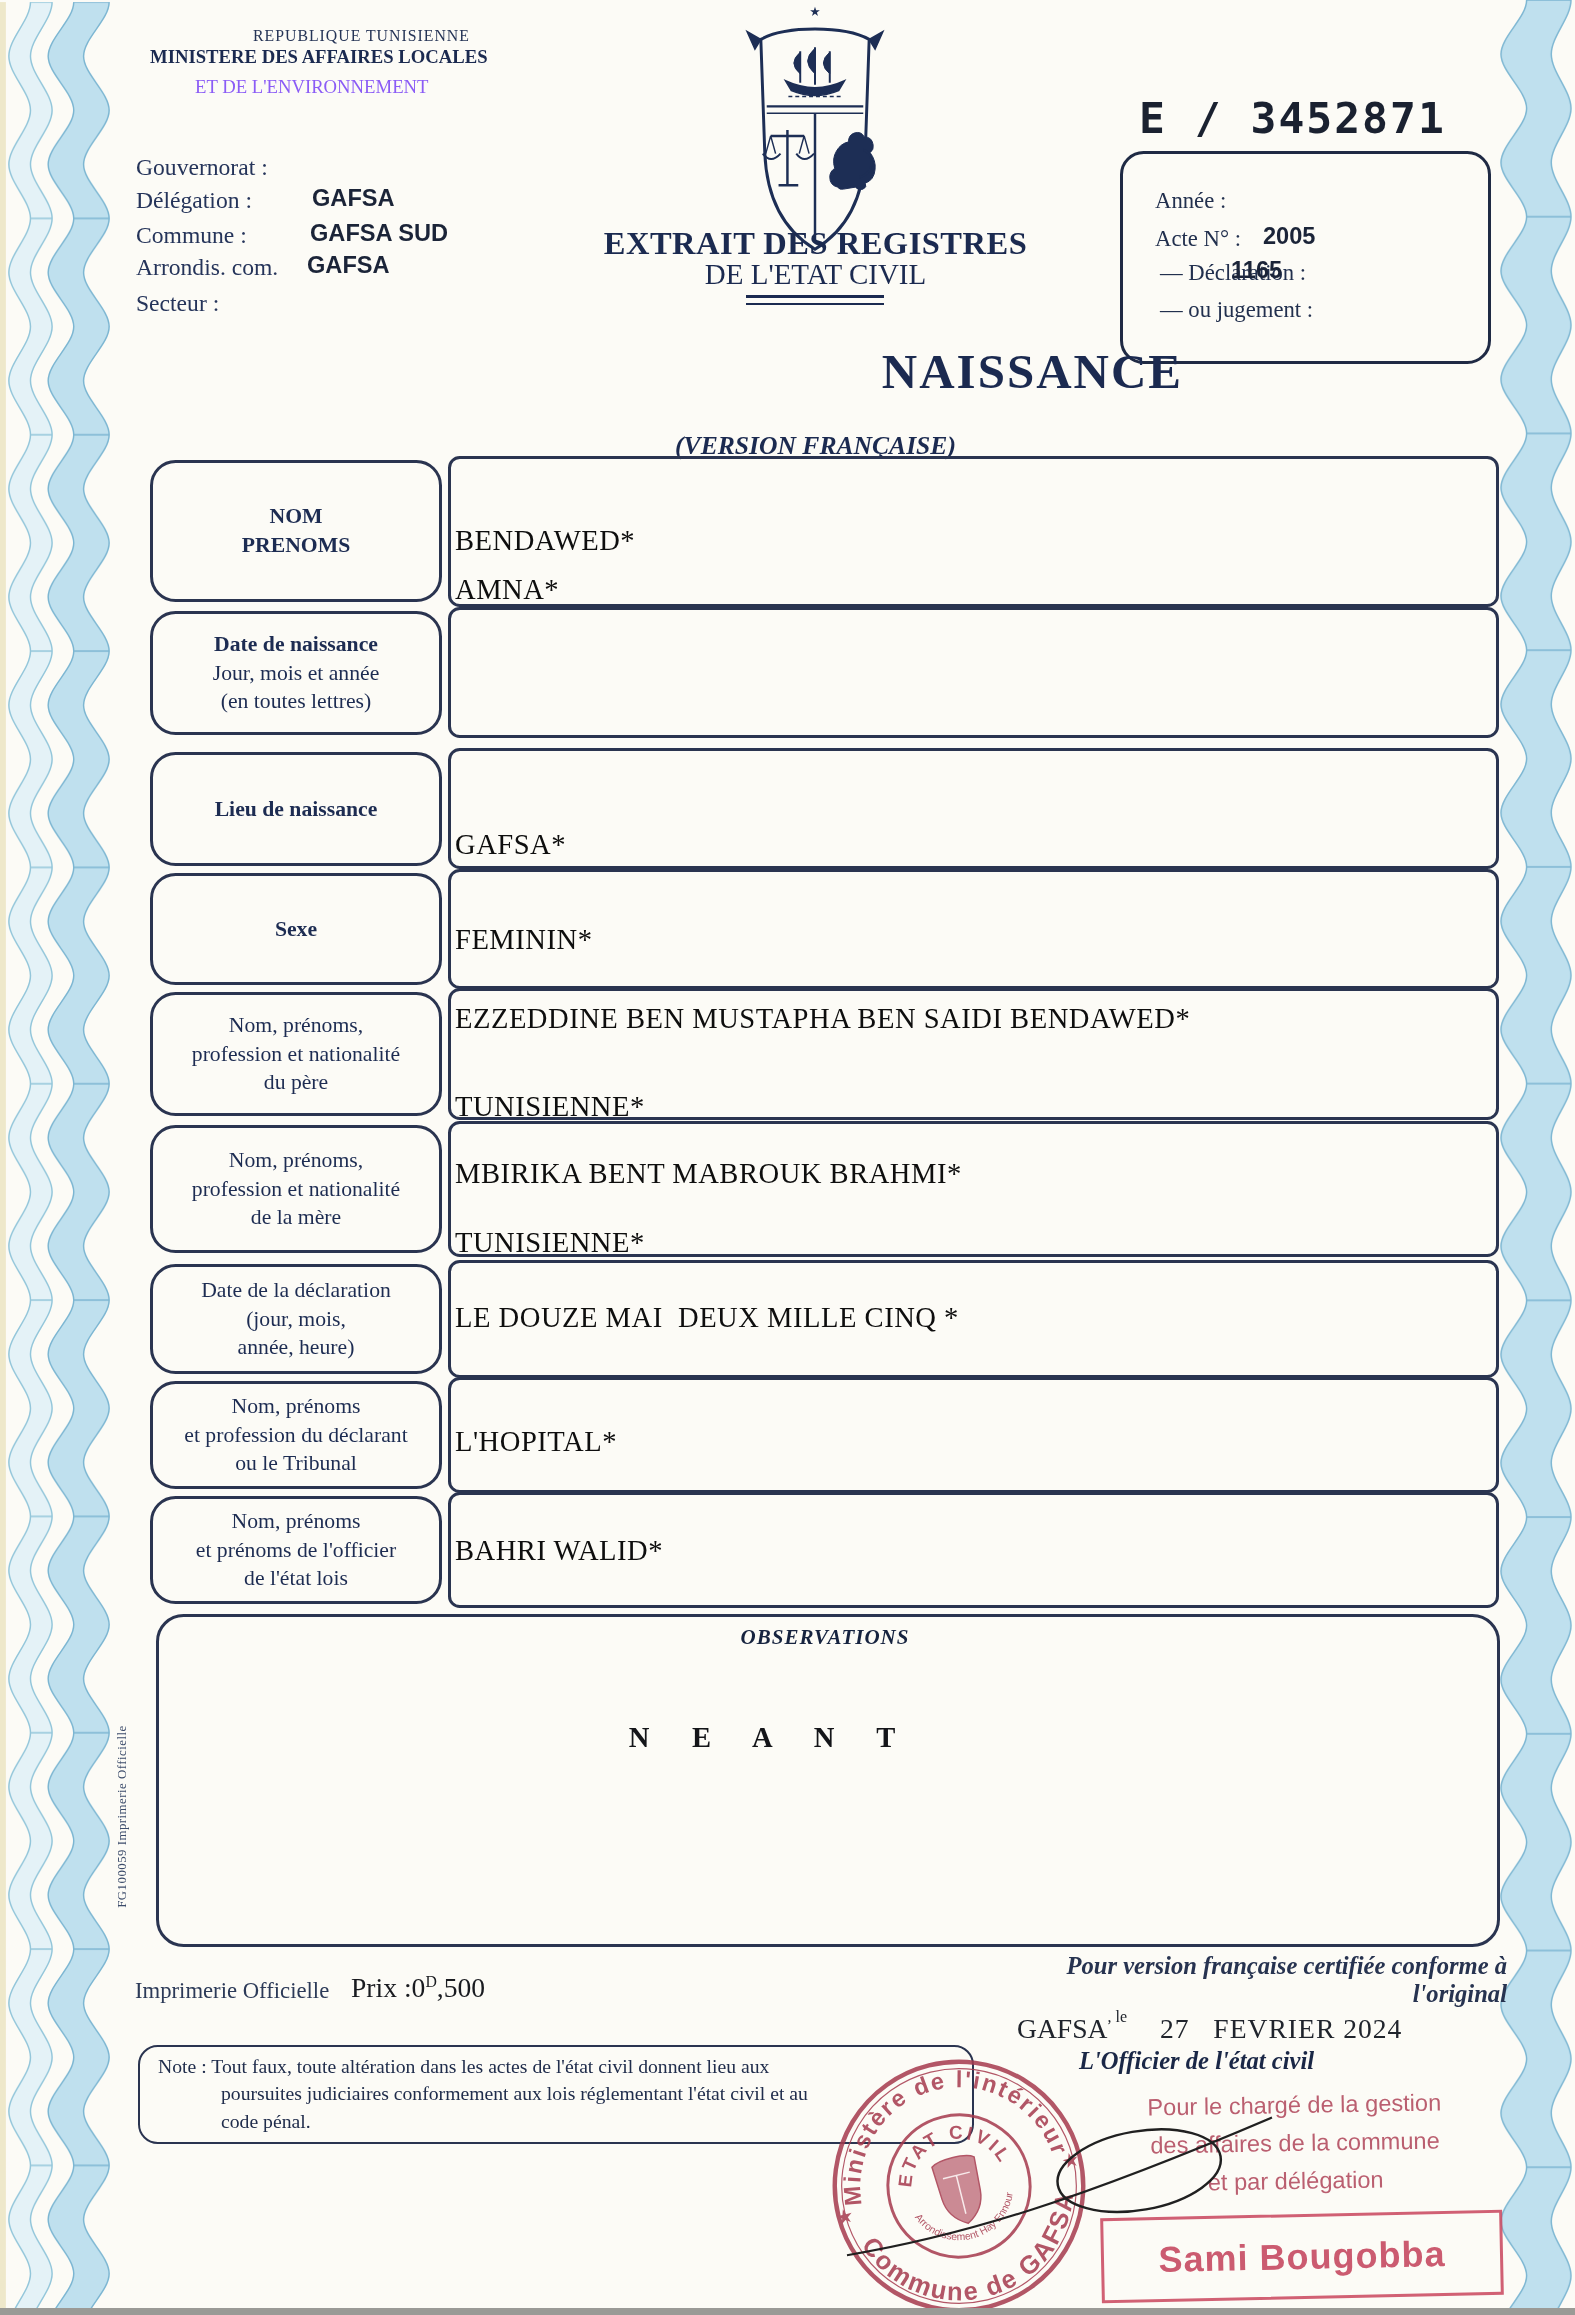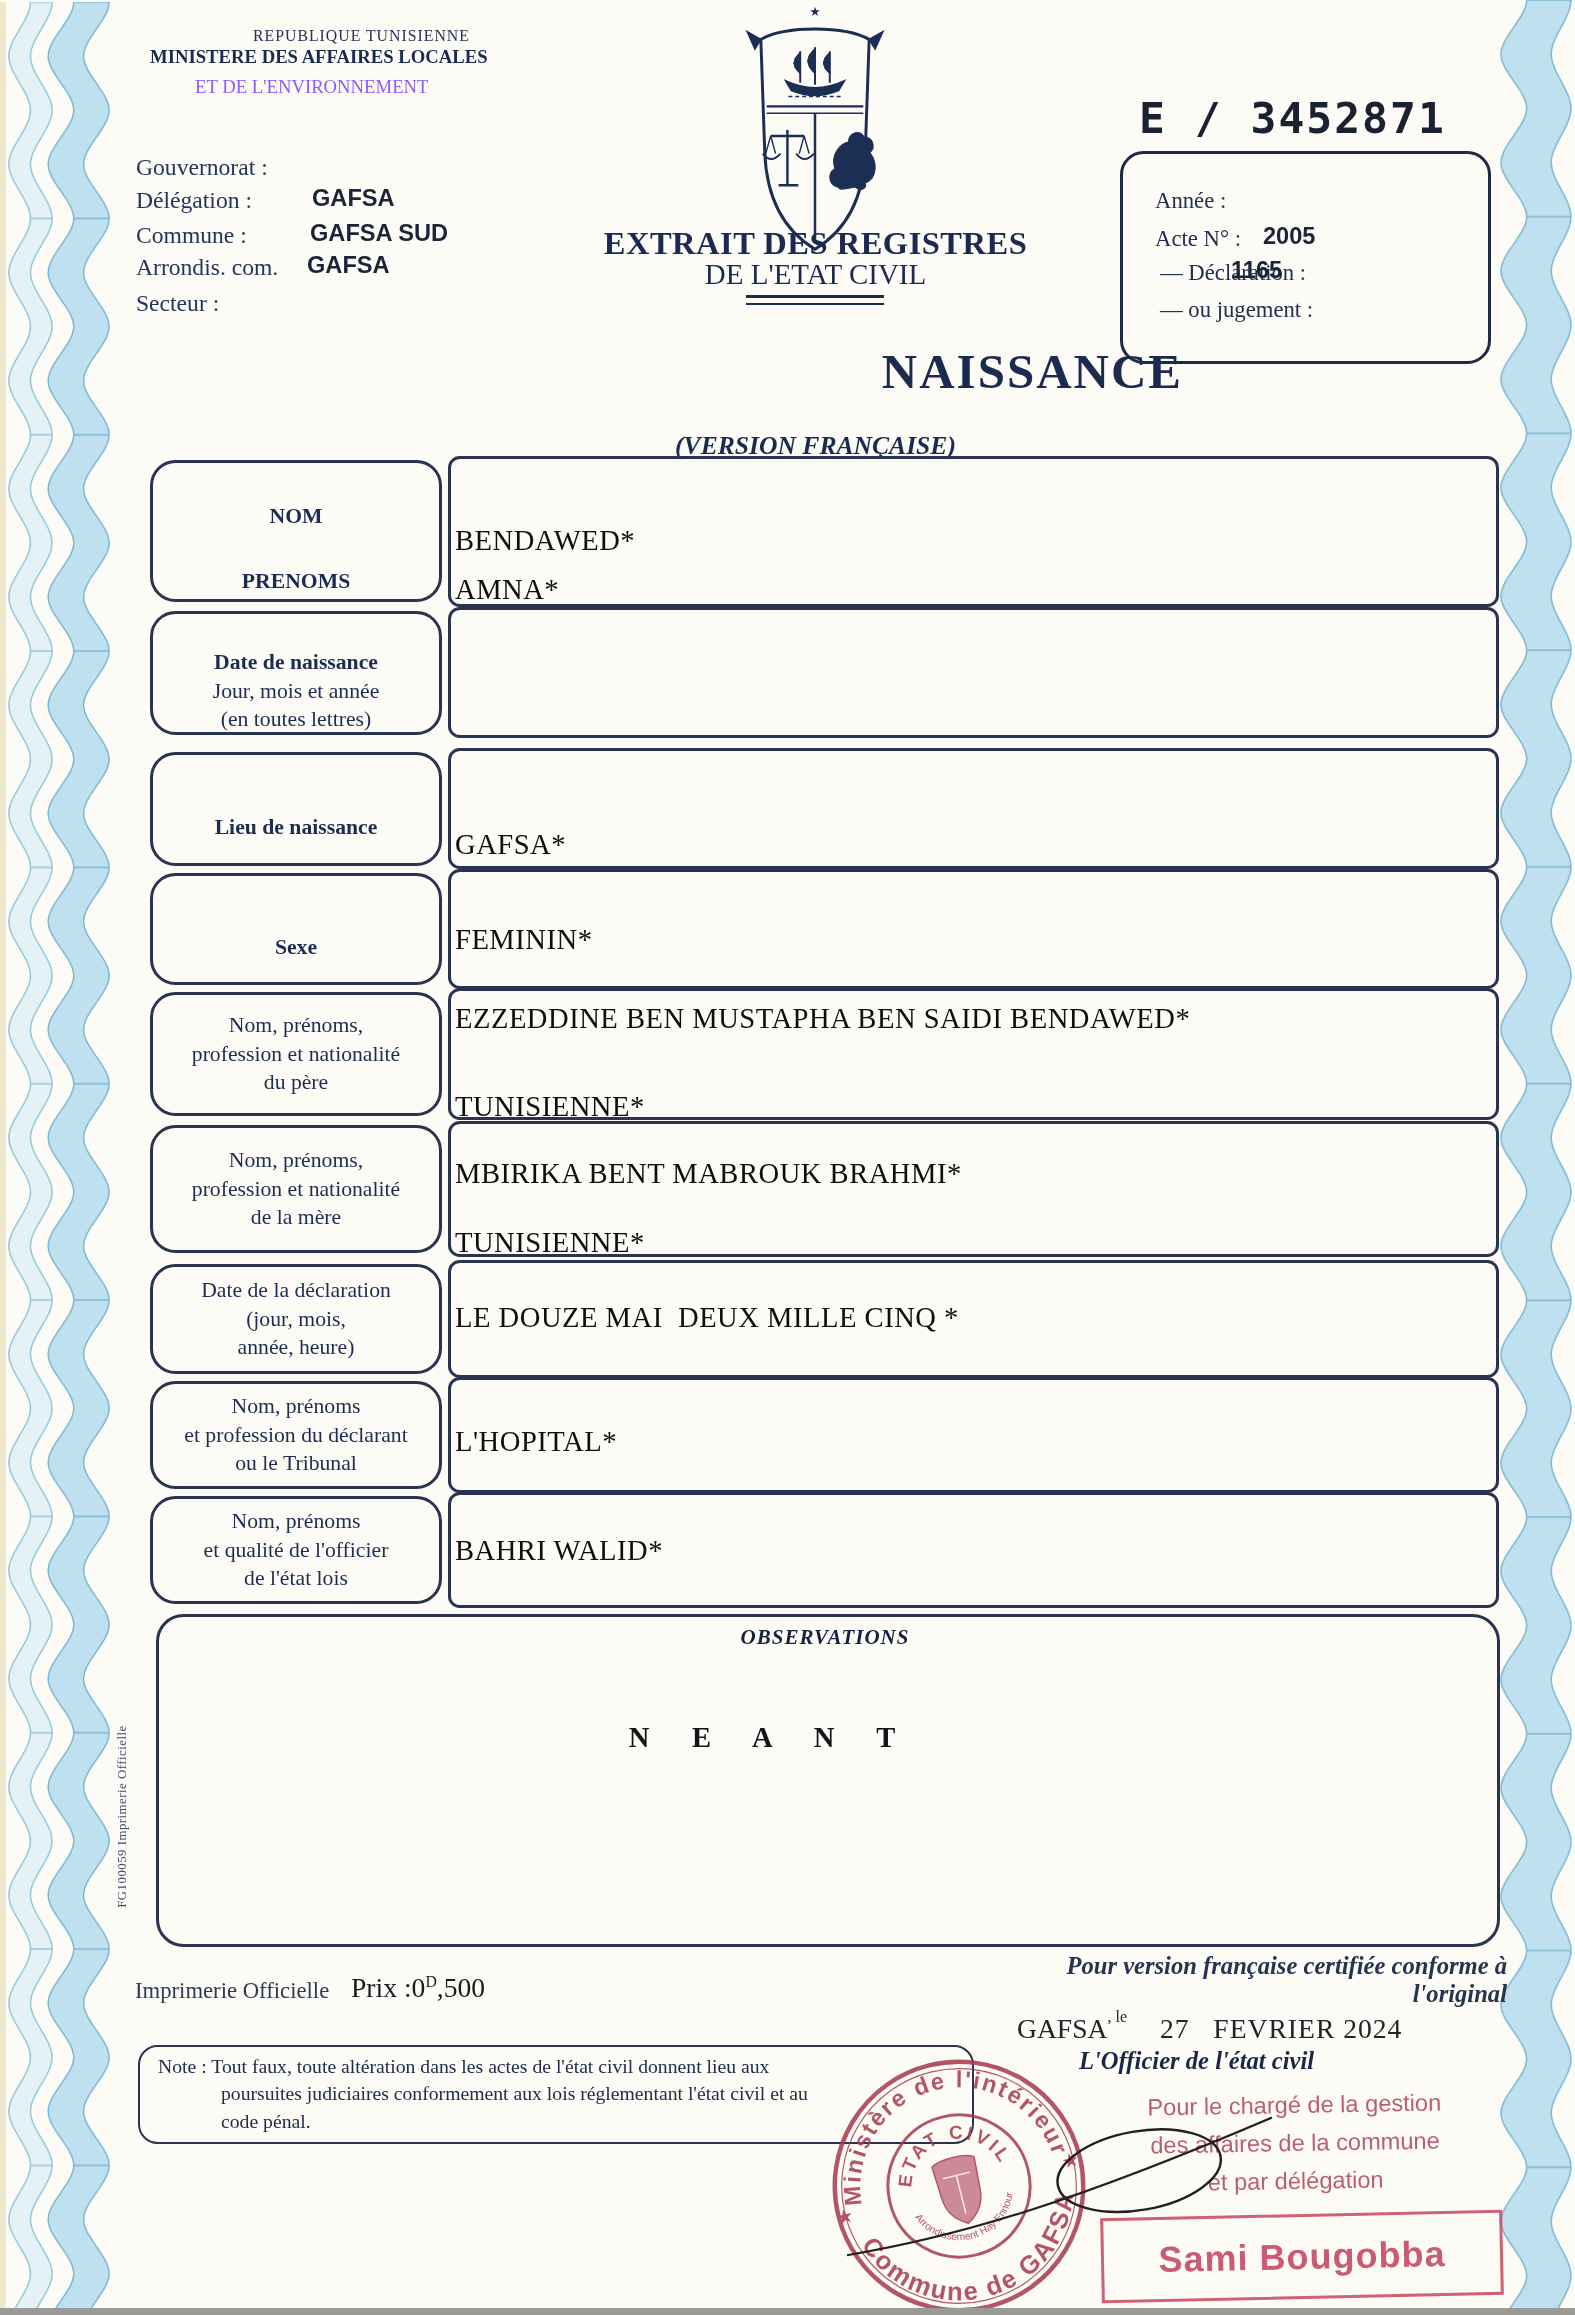--- a/index.html
+++ b/index.html
@@ -31,21 +31,21 @@
           border-top:3px solid #1b2a50;border-bottom:2px solid #1b2a50;}
   .naissance{position:absolute;left:448px;top:343px;width:735px;text-align:right;
           font-size:49px;font-weight:700;color:#1b2a50;letter-spacing:2px;}
   .version{position:absolute;left:448px;top:431px;width:735px;text-align:center;
           font-size:25.6px;font-style:italic;font-weight:600;color:#1b2a50;}
   
   .lbox{position:absolute;left:150px;width:286px;border:3px solid #2a3450;border-radius:25.6px;
         display:flex;flex-direction:column;justify-content:center;align-items:center;text-align:center;}
   .vbox{position:absolute;left:448px;width:1045px;border:3px solid #2a3450;border-radius:11.8px;}
   .ll{font-size:21.7px;line-height:1.32;color:#1d2c52;}
-  .ll.b{font-weight:700;margin-top:36px;}
+  .ll.b{font-weight:700;}
   .vt{position:absolute;left:455px;font-size:28.6px;color:#0e0e0e;white-space:pre;letter-spacing:0.5px;z-index:3;}
   .r1l{top:460px;height:136px}.r1v{top:456px;height:145px}
   .r2l{top:611px;height:118px}.r2v{top:607px;height:125px}
   .r3l{top:752px;height:108px}.r3v{top:748px;height:115px}
   .r4l{top:873px;height:106px}.r4v{top:869px;height:114px}
   .r5l{top:992px;height:118px}.r5v{top:988px;height:126px}
   .r6l{top:1125px;height:122px}.r6v{top:1121px;height:130px}
   .r7l{top:1264px;height:104px}.r7v{top:1260px;height:112px}
   .r8l{top:1381px;height:102px}.r8v{top:1377px;height:110px}
   .r9l{top:1496px;height:102px}.r9v{top:1492px;height:110px}
@@ -218,21 +218,21 @@
   <div class="lbox r8l">
     <span class="ll">Nom, prénoms</span>
     <span class="ll">et profession du déclarant</span>
     <span class="ll">ou le Tribunal</span>
   </div>
   <div class="vbox r8v"></div>
   <span class="vt" style="top:1426px">L'HOPITAL*</span>
 
   <div class="lbox r9l">
     <span class="ll">Nom, prénoms</span>
-    <span class="ll">et qualité de l'officier</span>
+    <span class="ll">et prénoms de l'officier</span>
     <span class="ll">de l'état lois</span>
   </div>
   <div class="vbox r9v"></div>
   <span class="vt" style="top:1535px">BAHRI WALID*</span>
 
   <div class="obsbox"></div>
   <div class="obstitle">OBSERVATIONS</div>
   <div class="neant">N E A N T</div>
   <div class="sidetext">FG100059  Imprimerie Officielle</div>
 

